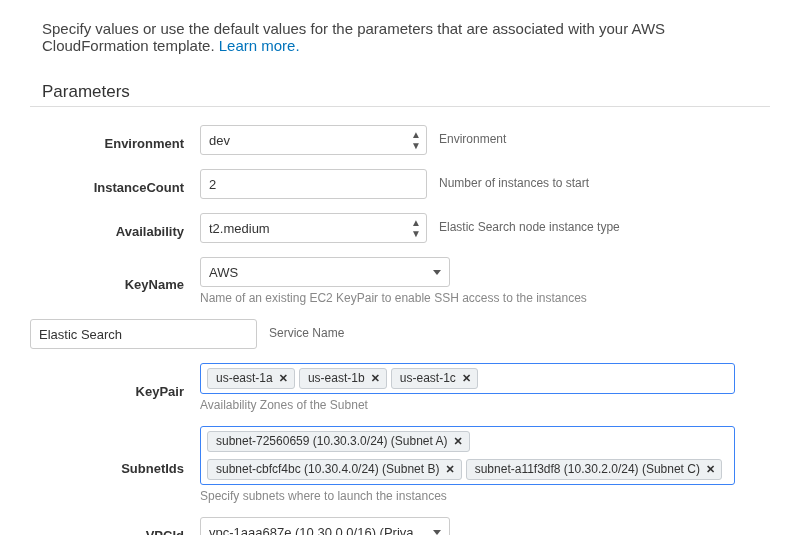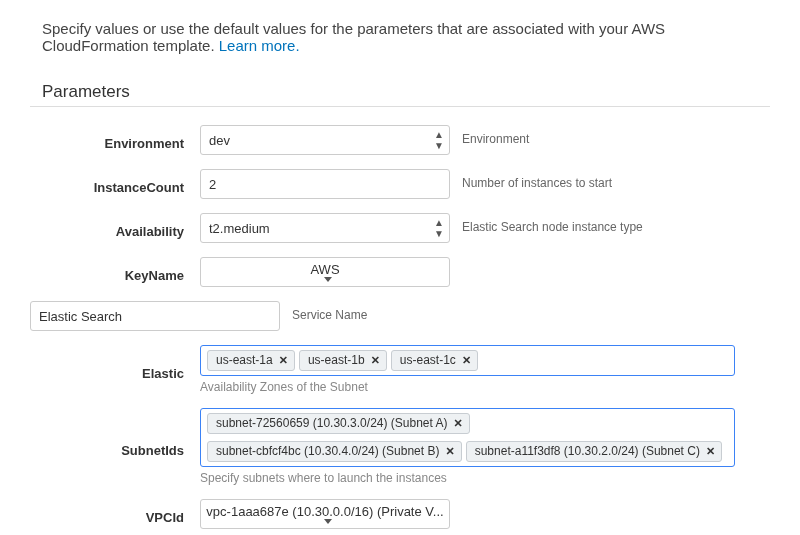--- a/index.html
+++ b/index.html
@@ -49,21 +49,21 @@
     align-items: flex-start;
     gap: 12px;
   }
   .control-stack {
     display: flex;
     flex-direction: column;
     gap: 4px;
   }
   .select-wrap, .input-wrap, .tag-wrap {
     position: relative;
-    width: 250px;
+    width: 227px;
   }
   .select-wrap select, .input-wrap input[type="text"], .input-wrap input[type="number"], .dd-btn {
     width: 100%;
     height: 30px;
     padding: 4px 8px;
     font-size: 13px;
     border: 1px solid #ccc;
     border-radius: 3px;
     background: #fff;
     color: #333;
@@ -127,21 +127,20 @@
   }
   .dd-btn {
     display: inline-flex;
     align-items: center;
     justify-content: space-between;
     cursor: pointer;
     font-family: inherit;
     text-align: left;
     white-space: nowrap;
     overflow: hidden;
-    flex-direction: column;
   }
   .dd-btn .dd-label { overflow: hidden; text-overflow: ellipsis; flex:1; }
   .dd-caret {
     display:inline-block;
     width:0;height:0;
     border-left:4px solid transparent;
     border-right:4px solid transparent;
     border-top:5px solid #555;
     margin-left:6px;
   }
@@ -201,35 +200,36 @@
 </div>
 
 <div class="form-row">
   <div class="label-col">KeyName</div>
   <div class="control-col">
     <div class="control-stack">
       <button class="dd-btn wide">
         <span class="dd-label">AWS</span>
         <span class="dd-caret"></span>
       </button>
+      <div class="desc-below">Name of an existing EC2 KeyPair to enable SSH access to the instances</div>
     </div>
   </div>
 </div>
 
 <div class="form-row">
   <div class="control-col">
     <div class="input-wrap">
       <input type="text" value="Elastic Search" style="">
     </div>
     <div class="desc-inline">Service Name</div>
   </div>
 </div>
 
 <div class="form-row">
-  <div class="label-col">Elastic</div>
+  <div class="label-col">KeyPair</div>
   <div class="control-col">
     <div class="control-stack">
       <div class="tag-box">
         <span class="tag">
             <span>us-east-1a</span>
             <span class="x">✕</span>
           </span>
         <span class="tag">
             <span>us-east-1b</span>
             <span class="x">✕</span>

